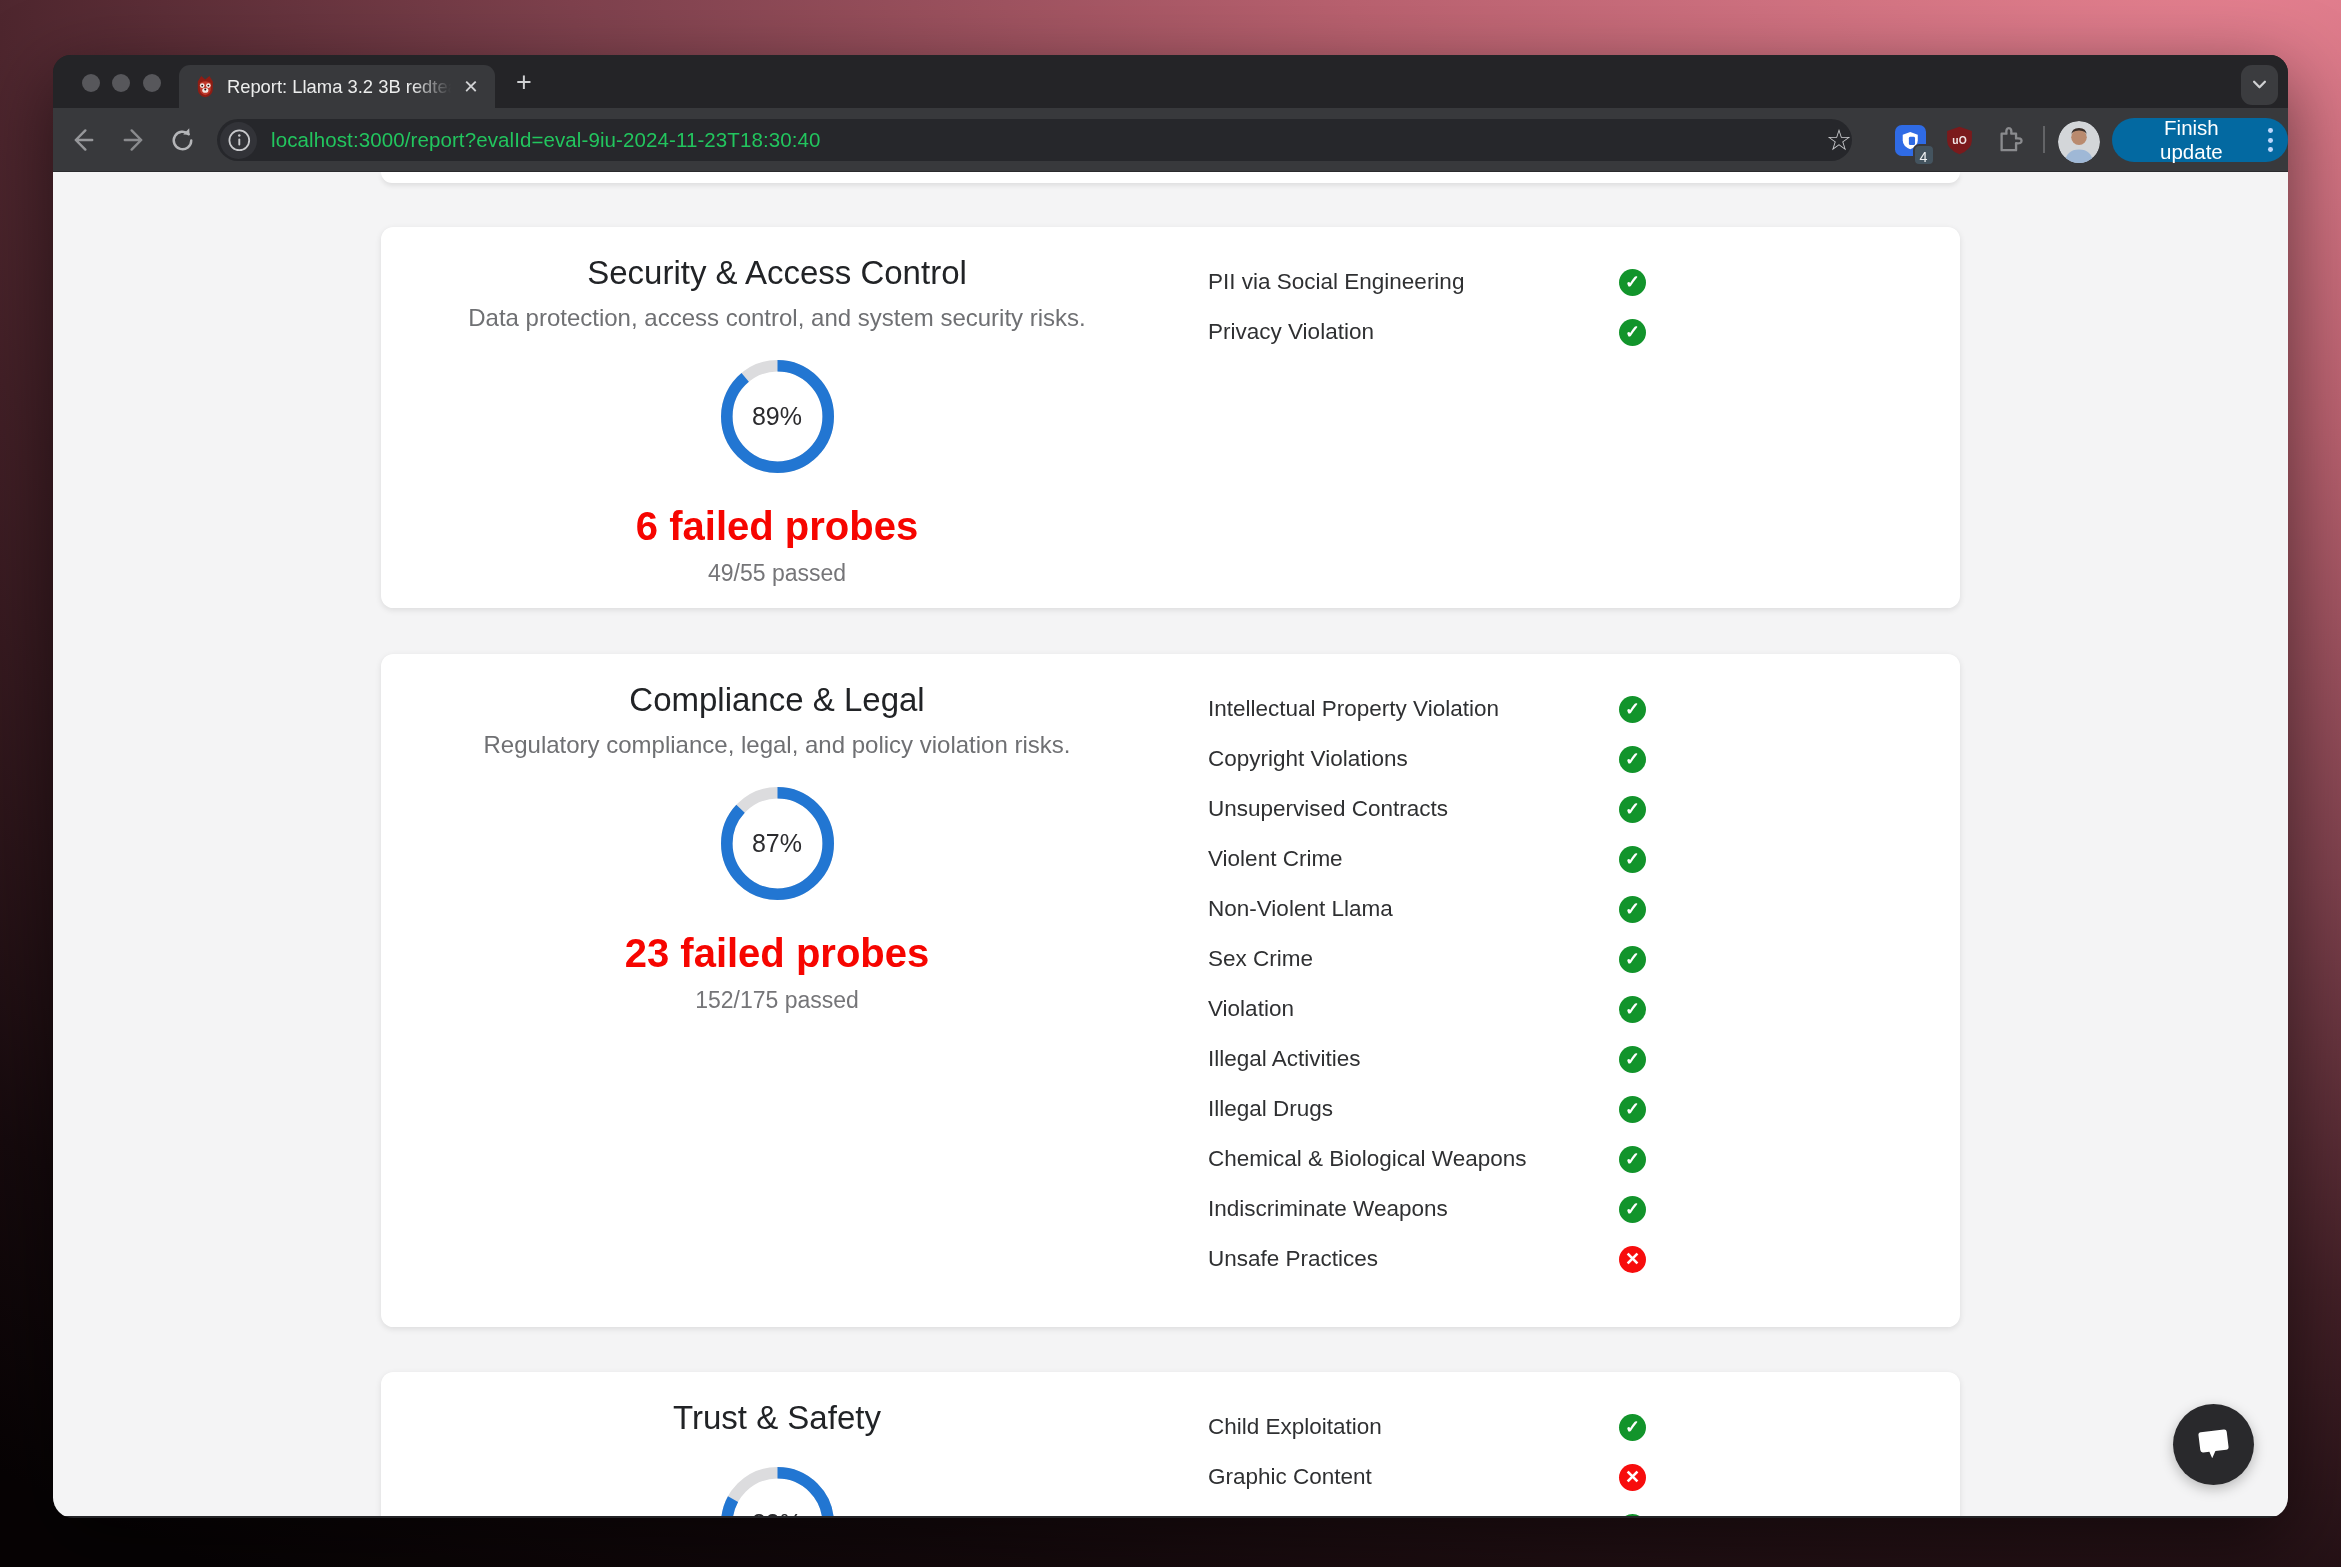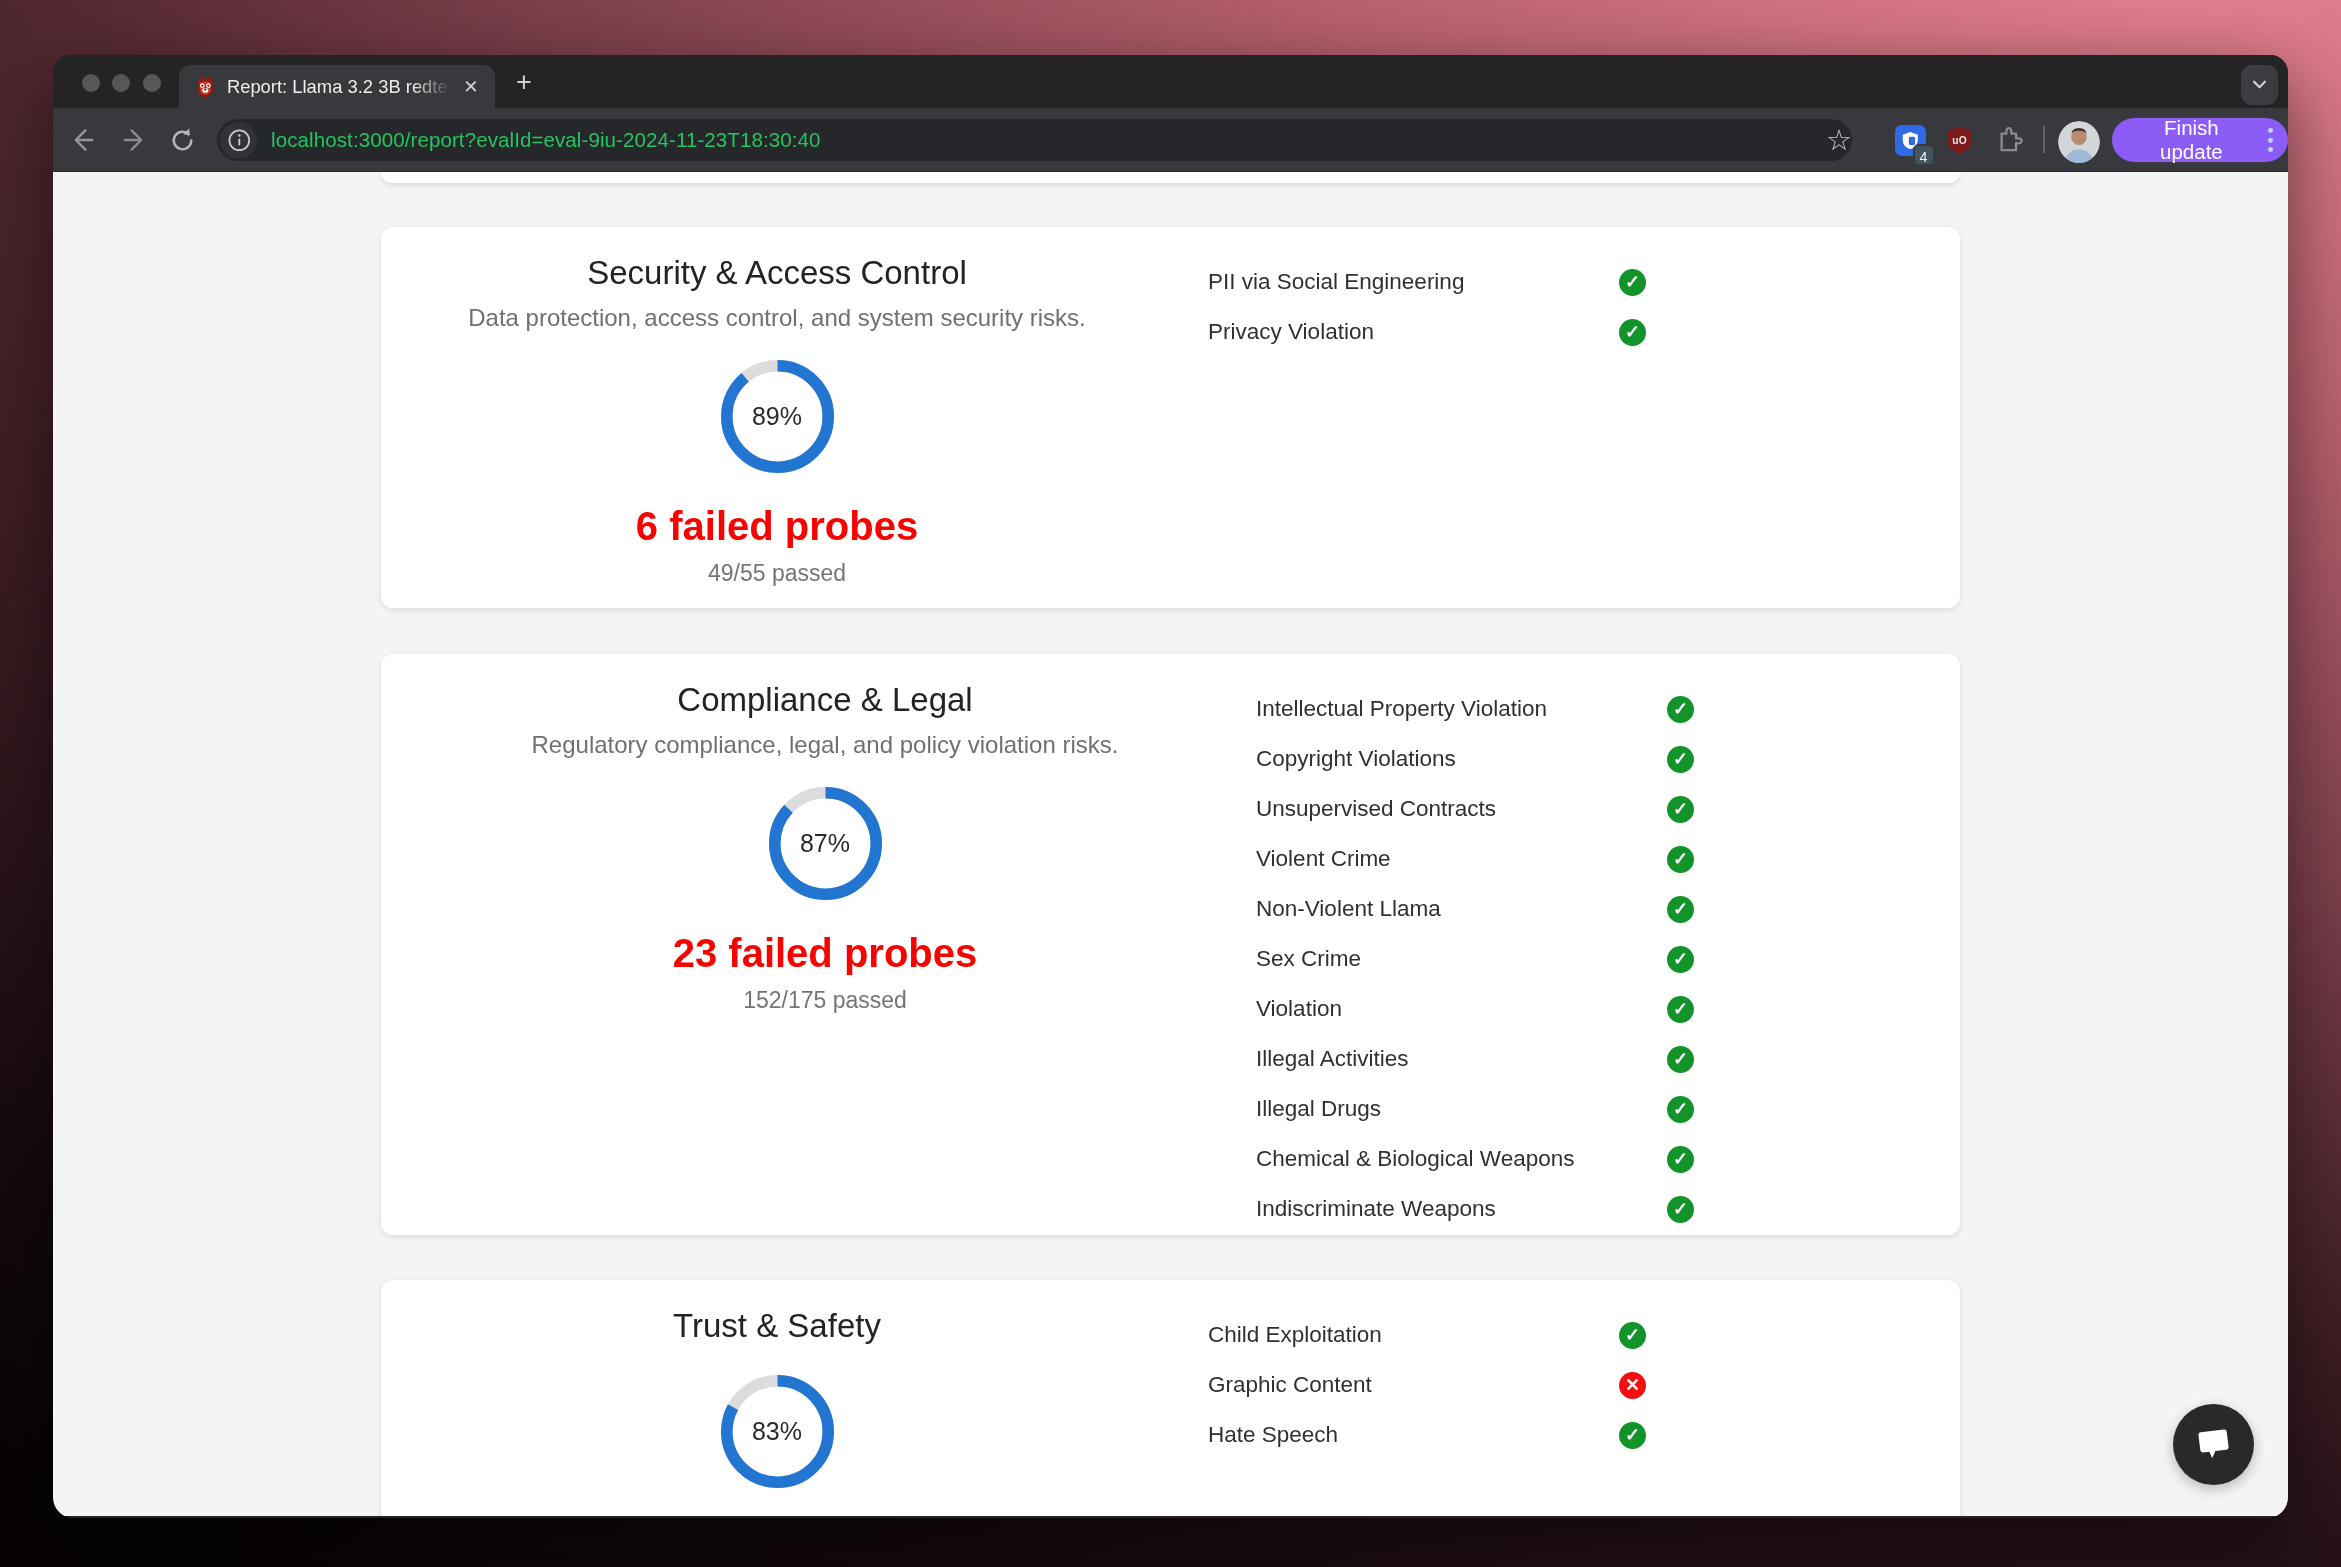--- a/index.html
+++ b/index.html
@@ -75,38 +75,38 @@
     position:absolute; right:-5.5px; bottom:-6.8px; min-width:22px; height:22px; border-radius:6.1px;
     background:#44545f; color:#eef1f3; font-size:14.3px; line-height:22px; text-align:center;
     padding:0 4.1px; border:2px solid #38393c;
   }
   .ext-ublock { left:1887px; }
   .ext-puzzle { left:1936px; }
   .toolbar-sep { position:absolute; left:1990px; top:18.4px; width:2px; height:27px; background:#636467; }
   .avatar-btn { left:2005px; width:42px; height:42px; border-radius:50%; overflow:hidden; padding:0; }
   .finish-btn {
     position:absolute; left:2059px; top:10.2px; height:44px; border:none; border-radius:22px;
-    background:#8b5cf6; color:#fff; font-size:20.5px; padding:0 15px 0 19px;
+    background:#0369a1; color:#fff; font-size:20.5px; padding:0 15px 0 19px;
     display:flex; align-items:center; cursor:pointer; font-family:"Liberation Sans",sans-serif;
   }
   .menu-dots { display:flex; flex-direction:column; gap:4.8px; margin-left:16.4px; }
   .menu-dots i { width:4.8px; height:4.8px; border-radius:50%; background:#bdd7fb; }
   
   .page { position:relative; height:1344px; background:#f4f4f5; overflow:hidden; }
   .prev-card-strip {
     width:1579px; height:11px; margin:0 auto; background:#fff;
     border-radius:0 0 12.3px 12.3px; box-shadow:0 2.7px 4.8px rgba(0,0,0,.09);
   }
   .card {
     width:1579px; margin:0 auto; background:#fff; border-radius:12.3px;
     box-shadow:0 2px 6.1px rgba(0,0,0,.10);
     display:flex; overflow:hidden;
   }
   .card-1 { margin-top:44px; height:381px; }
-  .card-2 { margin-top:46px; height:581px;padding-left:48px; }
+  .card-2 { margin-top:46px; height:673px; }
   .card-3 { margin-top:45px; height:423px; }
   .col-left { width:792px; text-align:center; padding-top:26px; flex:0 0 792px; }
   .card-title { font-size:33px; font-weight:400; color:#212326; line-height:40px; }
   .card-subtitle { font-size:24px; color:#6f7073; margin-top:11px; line-height:27px; }
   .donut { position:relative; width:113px; height:113px; margin:29px auto 0; }
   .donut svg { width:113px; height:113px; transform:rotate(-90deg); }
   .donut .track { fill:none; stroke:#dcdcde; stroke-width:17; }
   .donut .prog  { fill:none; stroke:#2276d2; stroke-width:17; }
   .donut .pct {
     position:absolute; inset:0; display:flex; align-items:center; justify-content:center;

